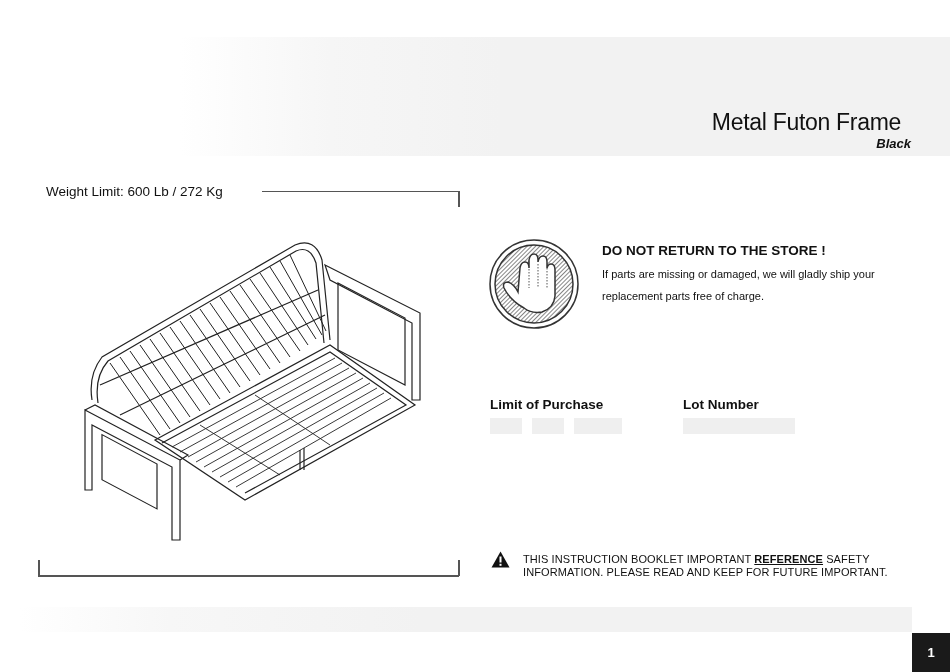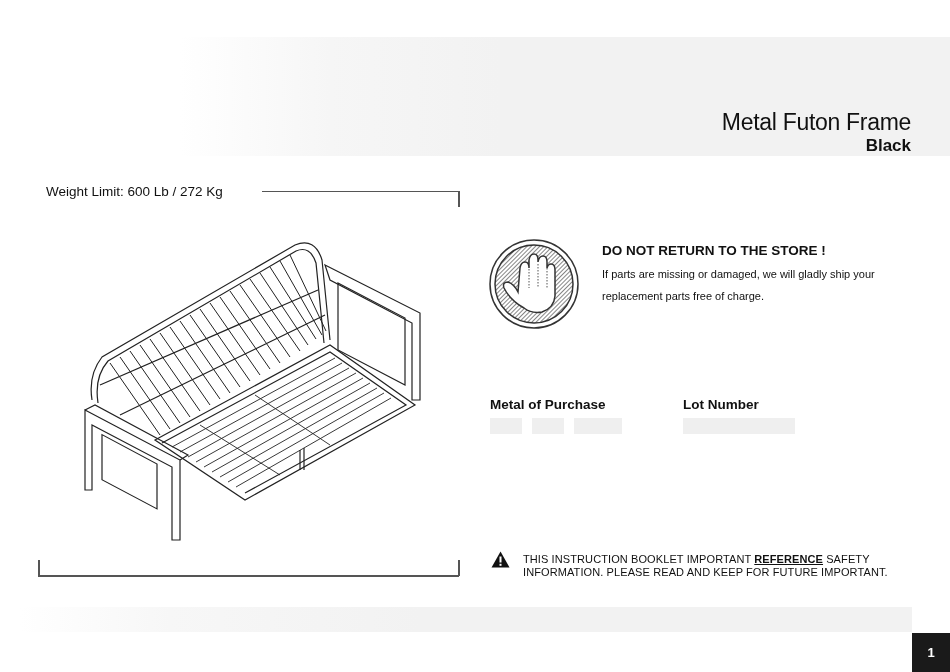--- a/index.html
+++ b/index.html
@@ -7,26 +7,26 @@
     width: 950px; height: 672px; position: relative; overflow: hidden;
     background: #ffffff;
     font-family: "Liberation Sans", "DejaVu Sans", sans-serif;
     color: #111111;
   }
   .header-band {
     position: absolute; left: 0; top: 37px; width: 950px; height: 119px;
     background: linear-gradient(to right, #ffffff 0px, #ffffff 180px, #f6f6f6 330px, #f2f2f2 500px, #f2f2f2 100%);
   }
   .title {
-    position: absolute; right: 39px; top: 109px;
+    position: absolute; right: 49px; top: 109px;
     font-size: 23px; font-weight: normal; letter-spacing: -0.3px; white-space: nowrap;
   }
   .subtitle {
     position: absolute; right: 39px; top: 136px;
-    font-size: 17px; font-weight: bold; white-space: nowrap;
+    font-size: 13px; font-weight: bold; font-style: italic; white-space: nowrap;
   }
   .weight-limit {
     position: absolute; left: 38px; top: 184px; font-size: 13.5px; white-space: nowrap; margin-left: 8px;
   }
   .bracket-top-h { position: absolute; left: 262px; top: 191px; width: 197px; height: 1px; background: #555; }
   .bracket-top-v { position: absolute; left: 458px; top: 191px; width: 1.5px; height: 16px; background: #555; }
   .bracket-bot-h { position: absolute; left: 38px; top: 575px; width: 421px; height: 1.5px; background: #555; }
   .bracket-bot-vl { position: absolute; left: 38px; top: 560px; width: 1.5px; height: 16px; background: #555; }
   .bracket-bot-vr { position: absolute; left: 458px; top: 560px; width: 1.5px; height: 16px; background: #555; }
   .illustration { position: absolute; left: 80px; top: 235px; width: 360px; height: 310px; }
@@ -141,21 +141,21 @@
   <g stroke="#555" stroke-width="1" stroke-dasharray="1.5 1.5">
     <line x1="41" y1="28" x2="41" y2="50"></line>
       <line x1="50" y1="26" x2="50" y2="50"></line>
       <line x1="59" y1="30" x2="59" y2="50"></line>
   </g>
 </svg>
 
 <div class="notice-title">DO NOT RETURN TO THE STORE !</div>
 <div class="notice-body">If parts are missing or damaged, we will gladly ship your replacement parts free of charge.</div>
 
-<div class="label-bold" style="left:490px; top:397px;">Metal of Purchase</div>
+<div class="label-bold" style="left:490px; top:397px;">Limit of Purchase</div>
 <div class="field-box" style="left:490px; top:418px; width:32px;"></div>
 <div class="field-box" style="left:532px; top:418px; width:32px;"></div>
 <div class="field-box" style="left:574px; top:418px; width:48px;"></div>
 
 <div class="label-bold" style="left:683px; top:397px;">Lot Number</div>
 <div class="field-box" style="left:683px; top:418px; width:112px;"></div>
 
 <svg class="warning-icon" viewBox="0 0 19 17">
   <path d="M9.5 0.5 L18.5 16.5 L0.5 16.5 Z" fill="#111"></path>
   <rect x="8.5" y="5.5" width="2" height="6" fill="#fff"></rect>

